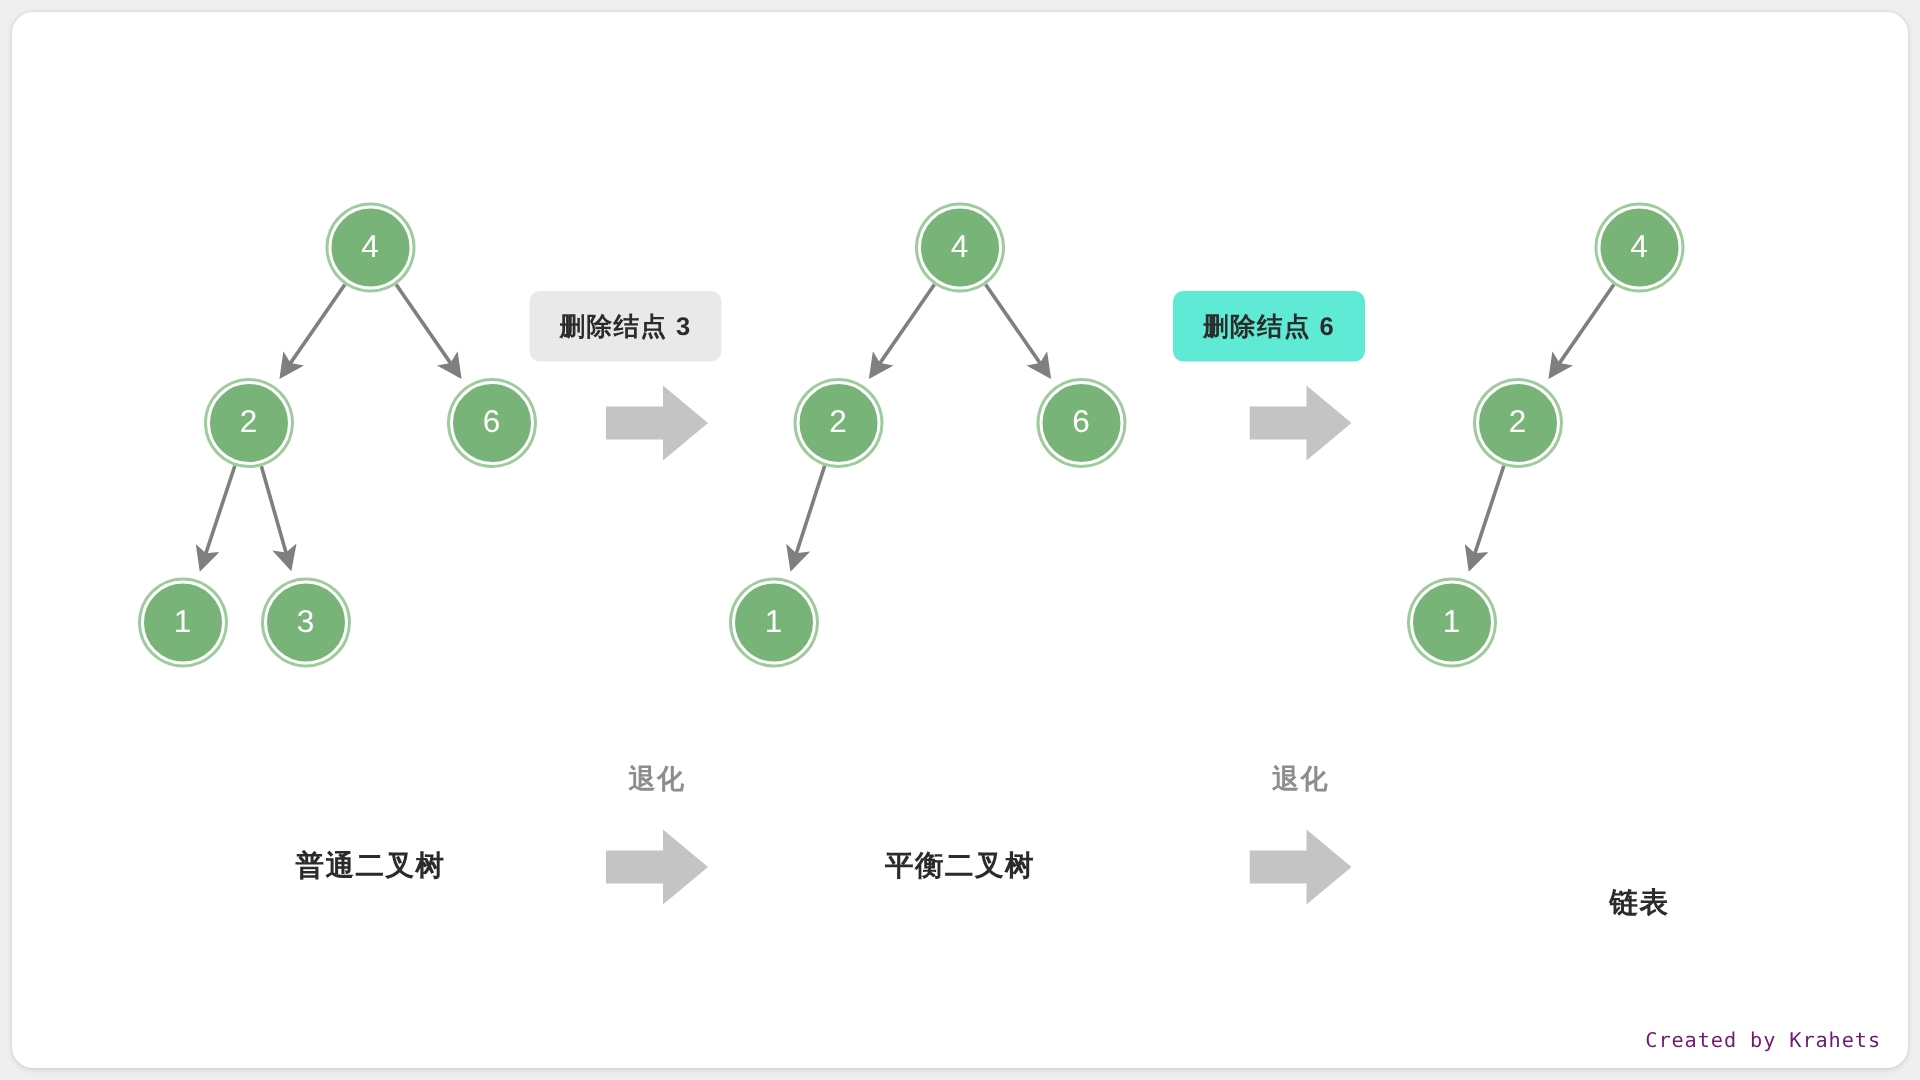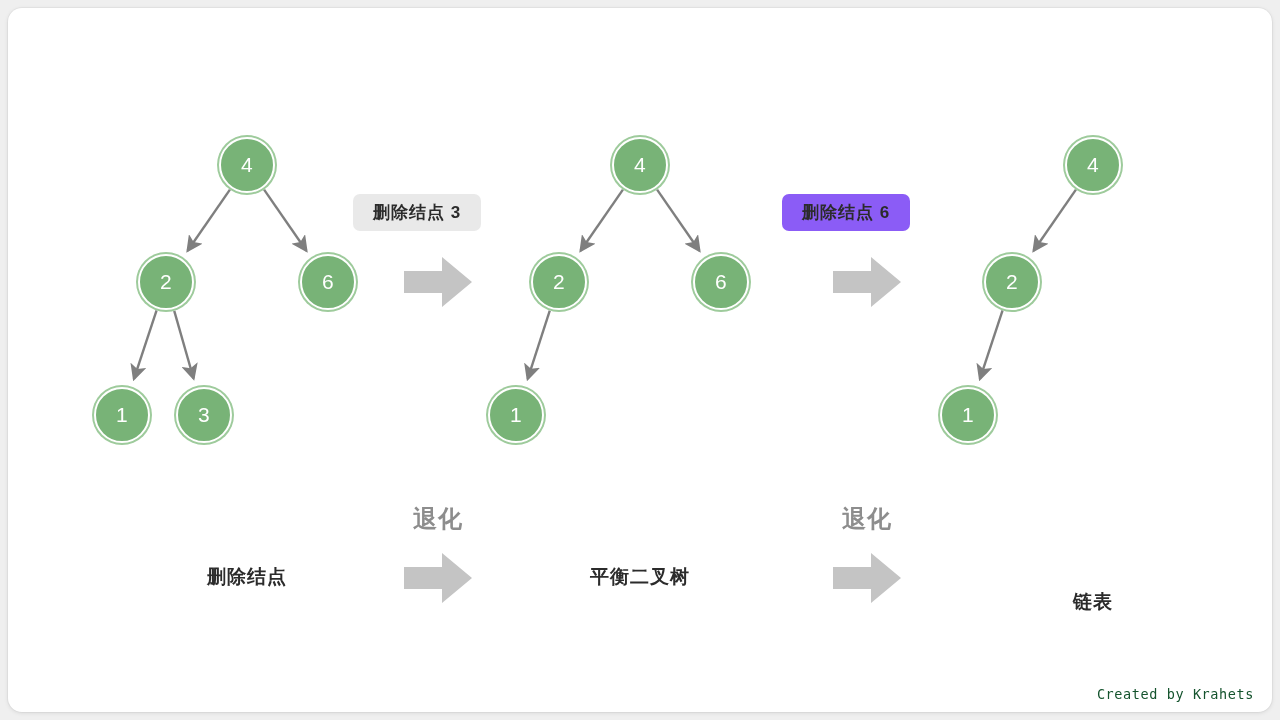--- a/index.html
+++ b/index.html
@@ -60,21 +60,21 @@
     position: absolute;
     background: #e9e9e9;
     border-radius: 7px;
     color: #2b2b2b;
     font-size: 17px;
     font-weight: bold;
     display: flex;
     align-items: center;
     justify-content: center;
     padding: 0 20px;
-    height: 37px;
+    height: 47px;
     margin-left: -85px;
     margin-top: -23px;
     white-space: nowrap;
     letter-spacing: 1px;
   }
   .block-arrow {
     position: absolute;
     width: 68px;
     height: 54px;
     margin-left: -34px;
@@ -87,27 +87,27 @@
     white-space: nowrap;
     font-weight: bold;
     letter-spacing: 1px;
   }
   .caption-main {
     color: #2b2b2b;
     font-size: 19px;
   }
   .caption-sub {
     color: #8d8d8d;
-    font-size: 24px;
+    font-size: 18px;
   }
   .watermark {
     position: absolute;
     right: 26px;
     bottom: 18px;
-    color: #14532d;
+    color: #701a75;
     font-family: "DejaVu Sans Mono", "Liberation Mono", monospace;
     font-size: 13.5px;
     letter-spacing: 0.6px;
   }
 </style>
 </head>
 <body>
 
 <div id="canvas">
   <div class="card"></div>
@@ -139,21 +139,21 @@
       <div class="node" style="left: 559px; top: 282px; background: rgb(120, 179, 119); box-shadow: rgb(158, 203, 156) 0px 0px 0px 2px;">2</div>
       <div class="node" style="left: 721px; top: 282px; background: rgb(120, 179, 119); box-shadow: rgb(158, 203, 156) 0px 0px 0px 2px;">6</div>
       <div class="node" style="left: 516px; top: 415px; background: rgb(120, 179, 119); box-shadow: rgb(158, 203, 156) 0px 0px 0px 2px;">1</div>
       <div class="node" style="left: 1093px; top: 165px; background: rgb(120, 179, 119); box-shadow: rgb(158, 203, 156) 0px 0px 0px 2px;">4</div>
       <div class="node" style="left: 1012px; top: 282px; background: rgb(120, 179, 119); box-shadow: rgb(158, 203, 156) 0px 0px 0px 2px;">2</div>
       <div class="node" style="left: 968px; top: 415px; background: rgb(120, 179, 119); box-shadow: rgb(158, 203, 156) 0px 0px 0px 2px;">1</div>
     </div>
 
   <div id="chips-layer">
       <div class="chip" style="left: 438px; top: 217px; background: rgb(233, 233, 233);">删除结点  3</div>
-      <div class="chip" style="left: 867px; top: 217px; background: #8b5cf6;">删除结点  6</div>
+      <div class="chip" style="left: 867px; top: 217px; background: #5eead4;">删除结点  6</div>
     </div>
 
   <div id="arrows-layer">
       <div class="block-arrow" style="left: 438px; top: 282px;">
         <svg width="68" height="54" viewBox="0 0 68 54" xmlns="http://www.w3.org/2000/svg">
           <path d="M0,16 L38,16 L38,2 L68,27 L38,52 L38,38 L0,38 Z" fill="#c4c4c4"></path>
         </svg>
       </div>
       <div class="block-arrow" style="left: 438px; top: 578px;">
         <svg width="68" height="54" viewBox="0 0 68 54" xmlns="http://www.w3.org/2000/svg">
@@ -168,19 +168,19 @@
       <div class="block-arrow" style="left: 867px; top: 578px;">
         <svg width="68" height="54" viewBox="0 0 68 54" xmlns="http://www.w3.org/2000/svg">
           <path d="M0,16 L38,16 L38,2 L68,27 L38,52 L38,38 L0,38 Z" fill="#c4c4c4"></path>
         </svg>
       </div>
     </div>
 
   <div id="captions-layer">
       <div class="caption caption-sub" style="left: 438px; top: 519px;">退化</div>
       <div class="caption caption-sub" style="left: 867px; top: 519px;">退化</div>
-      <div class="caption caption-main" style="left: 247px; top: 577px;">删除结点</div>
+      <div class="caption caption-main" style="left: 247px; top: 577px;">普通二叉树</div>
       <div class="caption caption-main" style="left: 640px; top: 577px;">平衡二叉树</div>
       <div class="caption caption-main" style="left: 1093px; top: 602px;">链表</div>
     </div>
 
   <div class="watermark">Created by Krahets</div>
 </div>
 
 </body></html>

